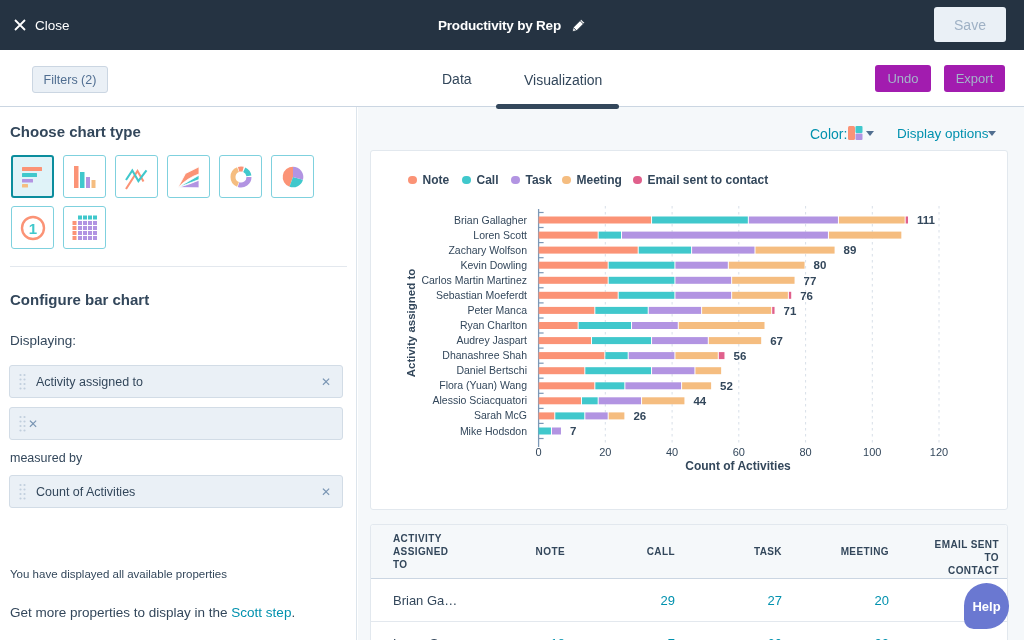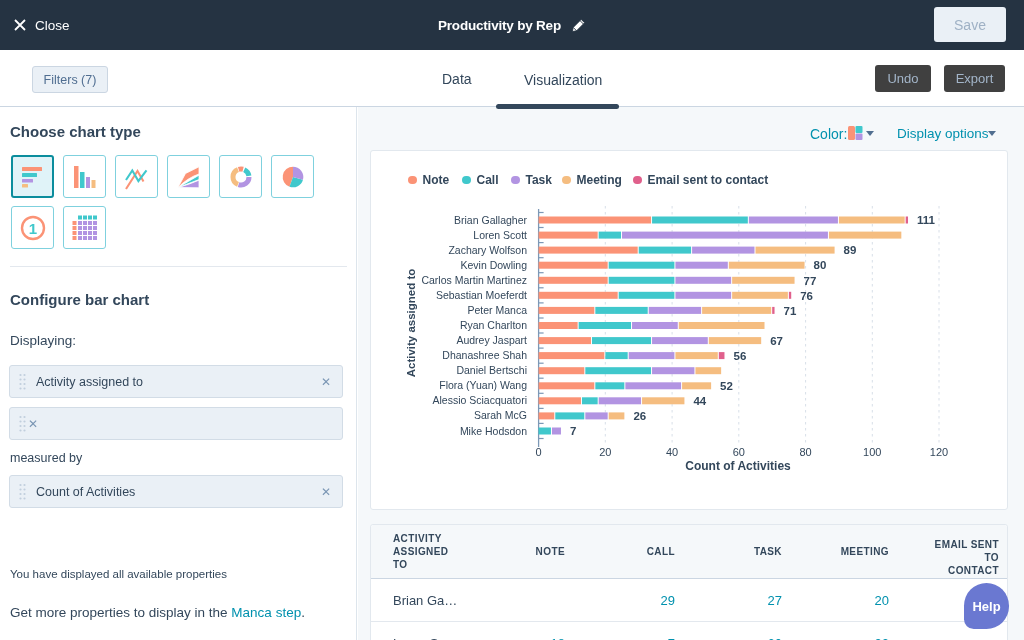--- a/index.html
+++ b/index.html
@@ -4,21 +4,21 @@
 html,body { width:1024px; height:640px; overflow:hidden; font-family:"Liberation Sans",sans-serif; background:#fff; }
 .abs { position:absolute; }
 .topbar { position:absolute; left:0; top:0; width:1024px; height:50px; background:#253342; }
 .closew { position:absolute; left:14px; top:12px; display:flex; align-items:center; color:#fff; font-size:13.5px; font-weight:500; height:26px; }
 .title { position:absolute; left:0; top:0; width:1024px; height:50px; display:flex; align-items:center; justify-content:center; color:#fff; font-size:13.5px; font-weight:bold; letter-spacing:-0.2px; }
 .savebtn { position:absolute; left:934px; top:7px; width:72px; height:35px; background:#eaf0f6; border-radius:3px; color:#9fb1c5; font-size:14px; font-weight:500; display:flex; align-items:center; justify-content:center; }
 .subbar { position:absolute; left:0; top:50px; width:1024px; height:57px; background:#fff; border-bottom:1px solid #cbd6e2; }
 .filters { position:absolute; left:32px; top:66px; width:76px; height:27px; background:#eaf0f6; border:1px solid #cbd6e2; border-radius:3px; color:#506e91; font-size:12.5px; display:flex; align-items:center; justify-content:center; }
 .tab { position:absolute; top:71px; font-size:14px; color:#33475b; }
 .tabline { position:absolute; left:496px; top:104px; width:123px; height:5px; background:#33475b; border-radius:3px; }
-.ghostbtn { position:absolute; top:65px; height:27px; background:#404040; border-radius:3px; color:#a3b5c9; font-size:13px; font-weight:500; display:flex; align-items:center; justify-content:center; }
+.ghostbtn { position:absolute; top:65px; height:27px; background:#a21caf; border-radius:3px; color:#a3b5c9; font-size:13px; font-weight:500; display:flex; align-items:center; justify-content:center; }
 .sidebar { position:absolute; left:0; top:107px; width:357px; height:533px; background:#fff; border-right:1px solid #dde5ec; }
 .sb-h { position:absolute; left:10px; font-size:15px; font-weight:bold; color:#33475b; }
 .cbtn { position:absolute; width:43px; height:43px; background:#fff; border:1px solid #7fd1de; border-radius:3px; display:flex; align-items:center; justify-content:center; }
 .cbtn.sel { border:2px solid #0b8d9d; background:#e0f3f8; }
 .divider { position:absolute; left:10px; top:159px; width:337px; height:1px; background:#e3e8ee; }
 .sb-t { position:absolute; left:10px; color:#33475b; }
 .pill { position:absolute; left:9px; width:334px; height:33px; background:#eaf0f6; border:1px solid #d2dce6; border-radius:3px; display:flex; align-items:center; }
 .drag { margin-left:8px; }
 .ptxt { margin-left:8px; font-size:12.5px; color:#33475b; flex:1; }
 .px { color:#7a96b4; font-size:12px; margin-right:11px; }
@@ -47,21 +47,21 @@
 </div>
 <div class="closew">
     <svg width="12" height="12" viewBox="0 0 12 12">
       <path d="M1 1 L11 11 M11 1 L1 11" stroke="#fff" stroke-width="1.8"></path>
     </svg>
     <span style="margin-left:9px">Close</span>
   </div>
 <div class="savebtn">Save</div>
 
 <div class="subbar"></div>
-<div class="filters">Filters (7)</div>
+<div class="filters">Filters (2)</div>
 <div class="tab" style="left:442px">Data</div>
 <div class="tab" style="left:524px; font-weight:normal; font-size:14px; top:72px">Visualization</div>
 <div class="tabline"></div>
 <div class="ghostbtn" style="left:875px; width:56px">Undo</div>
 <div class="ghostbtn" style="left:944px; width:61px">Export</div>
 
 <div class="sidebar">
 <div class="sb-h" style="top:16px">Choose chart type</div>
 <div class="cbtn sel" style="left:11px;top:48px">
       <svg width="26" height="26" viewBox="0 0 26 26">
@@ -186,21 +186,21 @@
         <circle cx="2.5" cy="15.5" r="1.1" fill="#c1cfdd"></circle>
         <circle cx="6.5" cy="2" r="1.1" fill="#c1cfdd"></circle>
         <circle cx="6.5" cy="6.5" r="1.1" fill="#c1cfdd"></circle>
         <circle cx="6.5" cy="11" r="1.1" fill="#c1cfdd"></circle>
         <circle cx="6.5" cy="15.5" r="1.1" fill="#c1cfdd"></circle>
       </svg>
 <span class="ptxt">Count of Activities</span>
       <span class="px">✕</span>
     </div>
 <div class="sb-t" style="top:461px; font-size:11.5px">You have displayed all available properties</div>
-<div class="sb-t" style="top:498px; font-size:13.5px">Get more properties to display in the <span style="color:#0091ae">Manca step</span>.</div>
+<div class="sb-t" style="top:498px; font-size:13.5px">Get more properties to display in the <span style="color:#0091ae">Scott step</span>.</div>
 </div>
 
 <div class="ctrl" style="left:810px">Color:</div>
 <svg class="abs" style="left:848px; top:126px" width="15" height="14" viewBox="0 0 15 14">
     <rect x="0" y="0" width="7" height="14" rx="1.5" fill="#fb9376"></rect>
     <rect x="7.5" y="0" width="7" height="7" rx="1" fill="#40c8cc"></rect>
     <rect x="7.5" y="7.5" width="7" height="6.5" rx="1" fill="#b294e2"></rect>
   </svg>
 <span class="caret abs" style="left:866px; top:131px"></span>
 <div class="ctrl" style="left:897px; font-size:13.5px">Display options</div>

